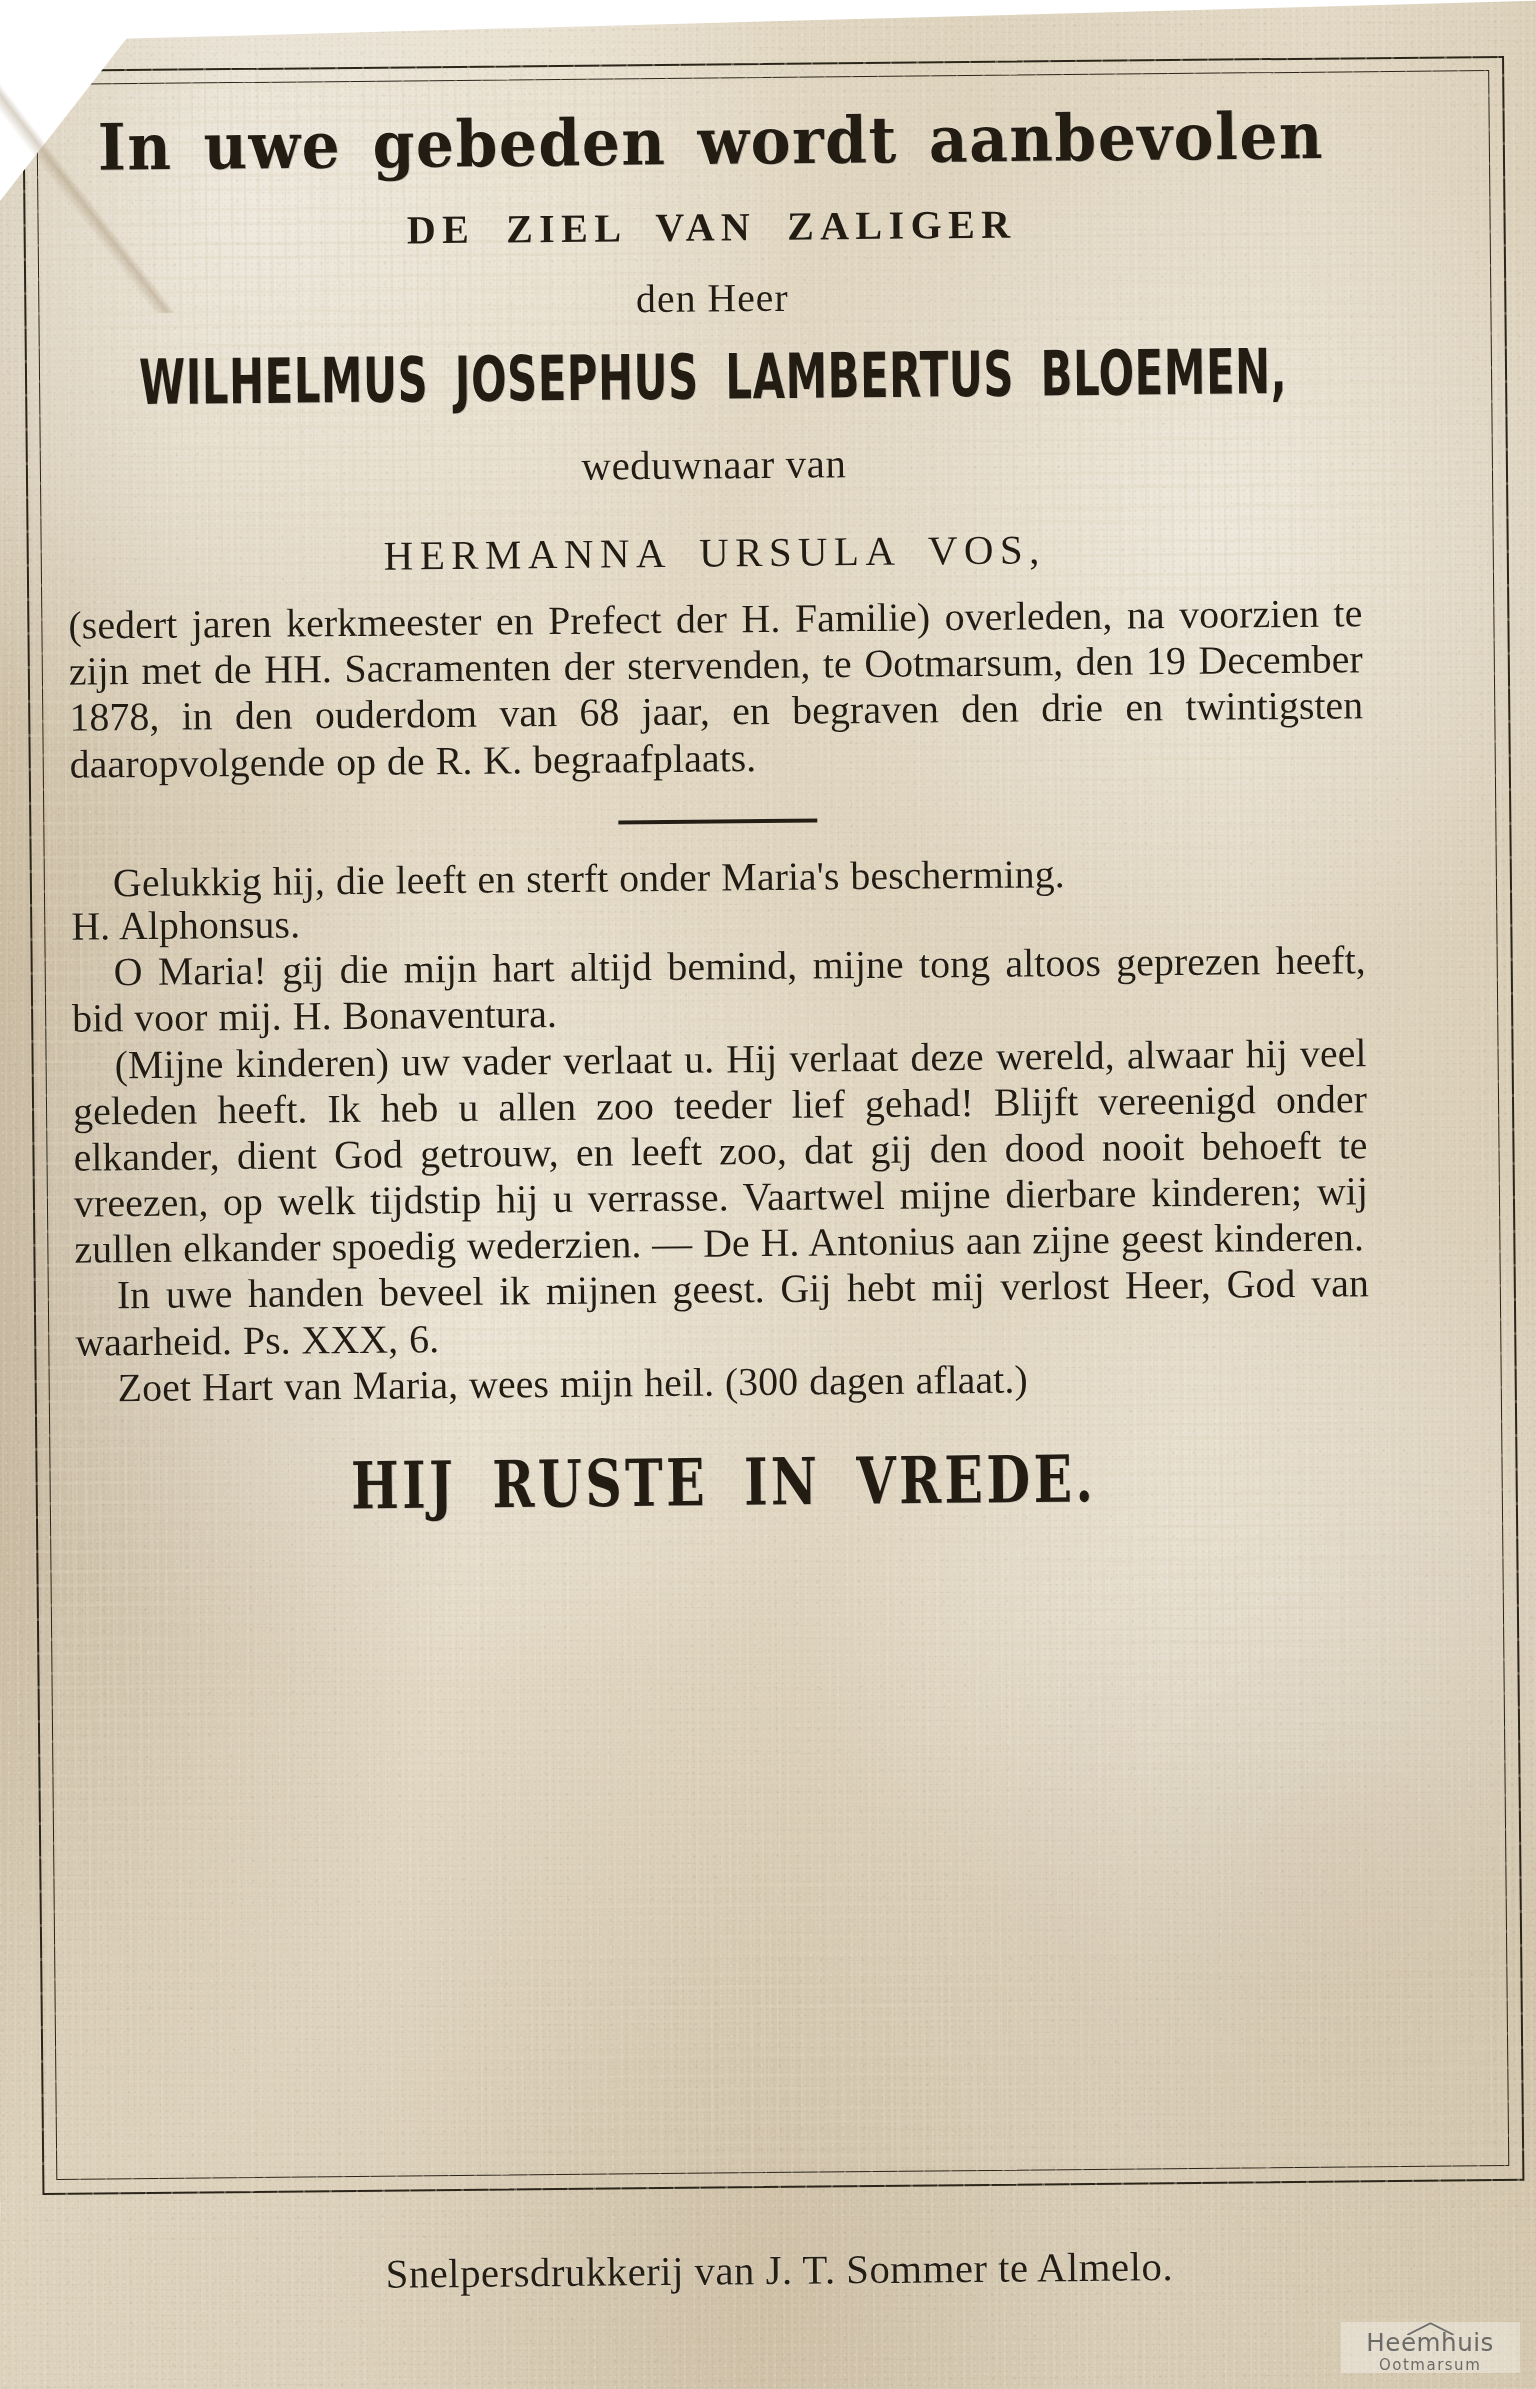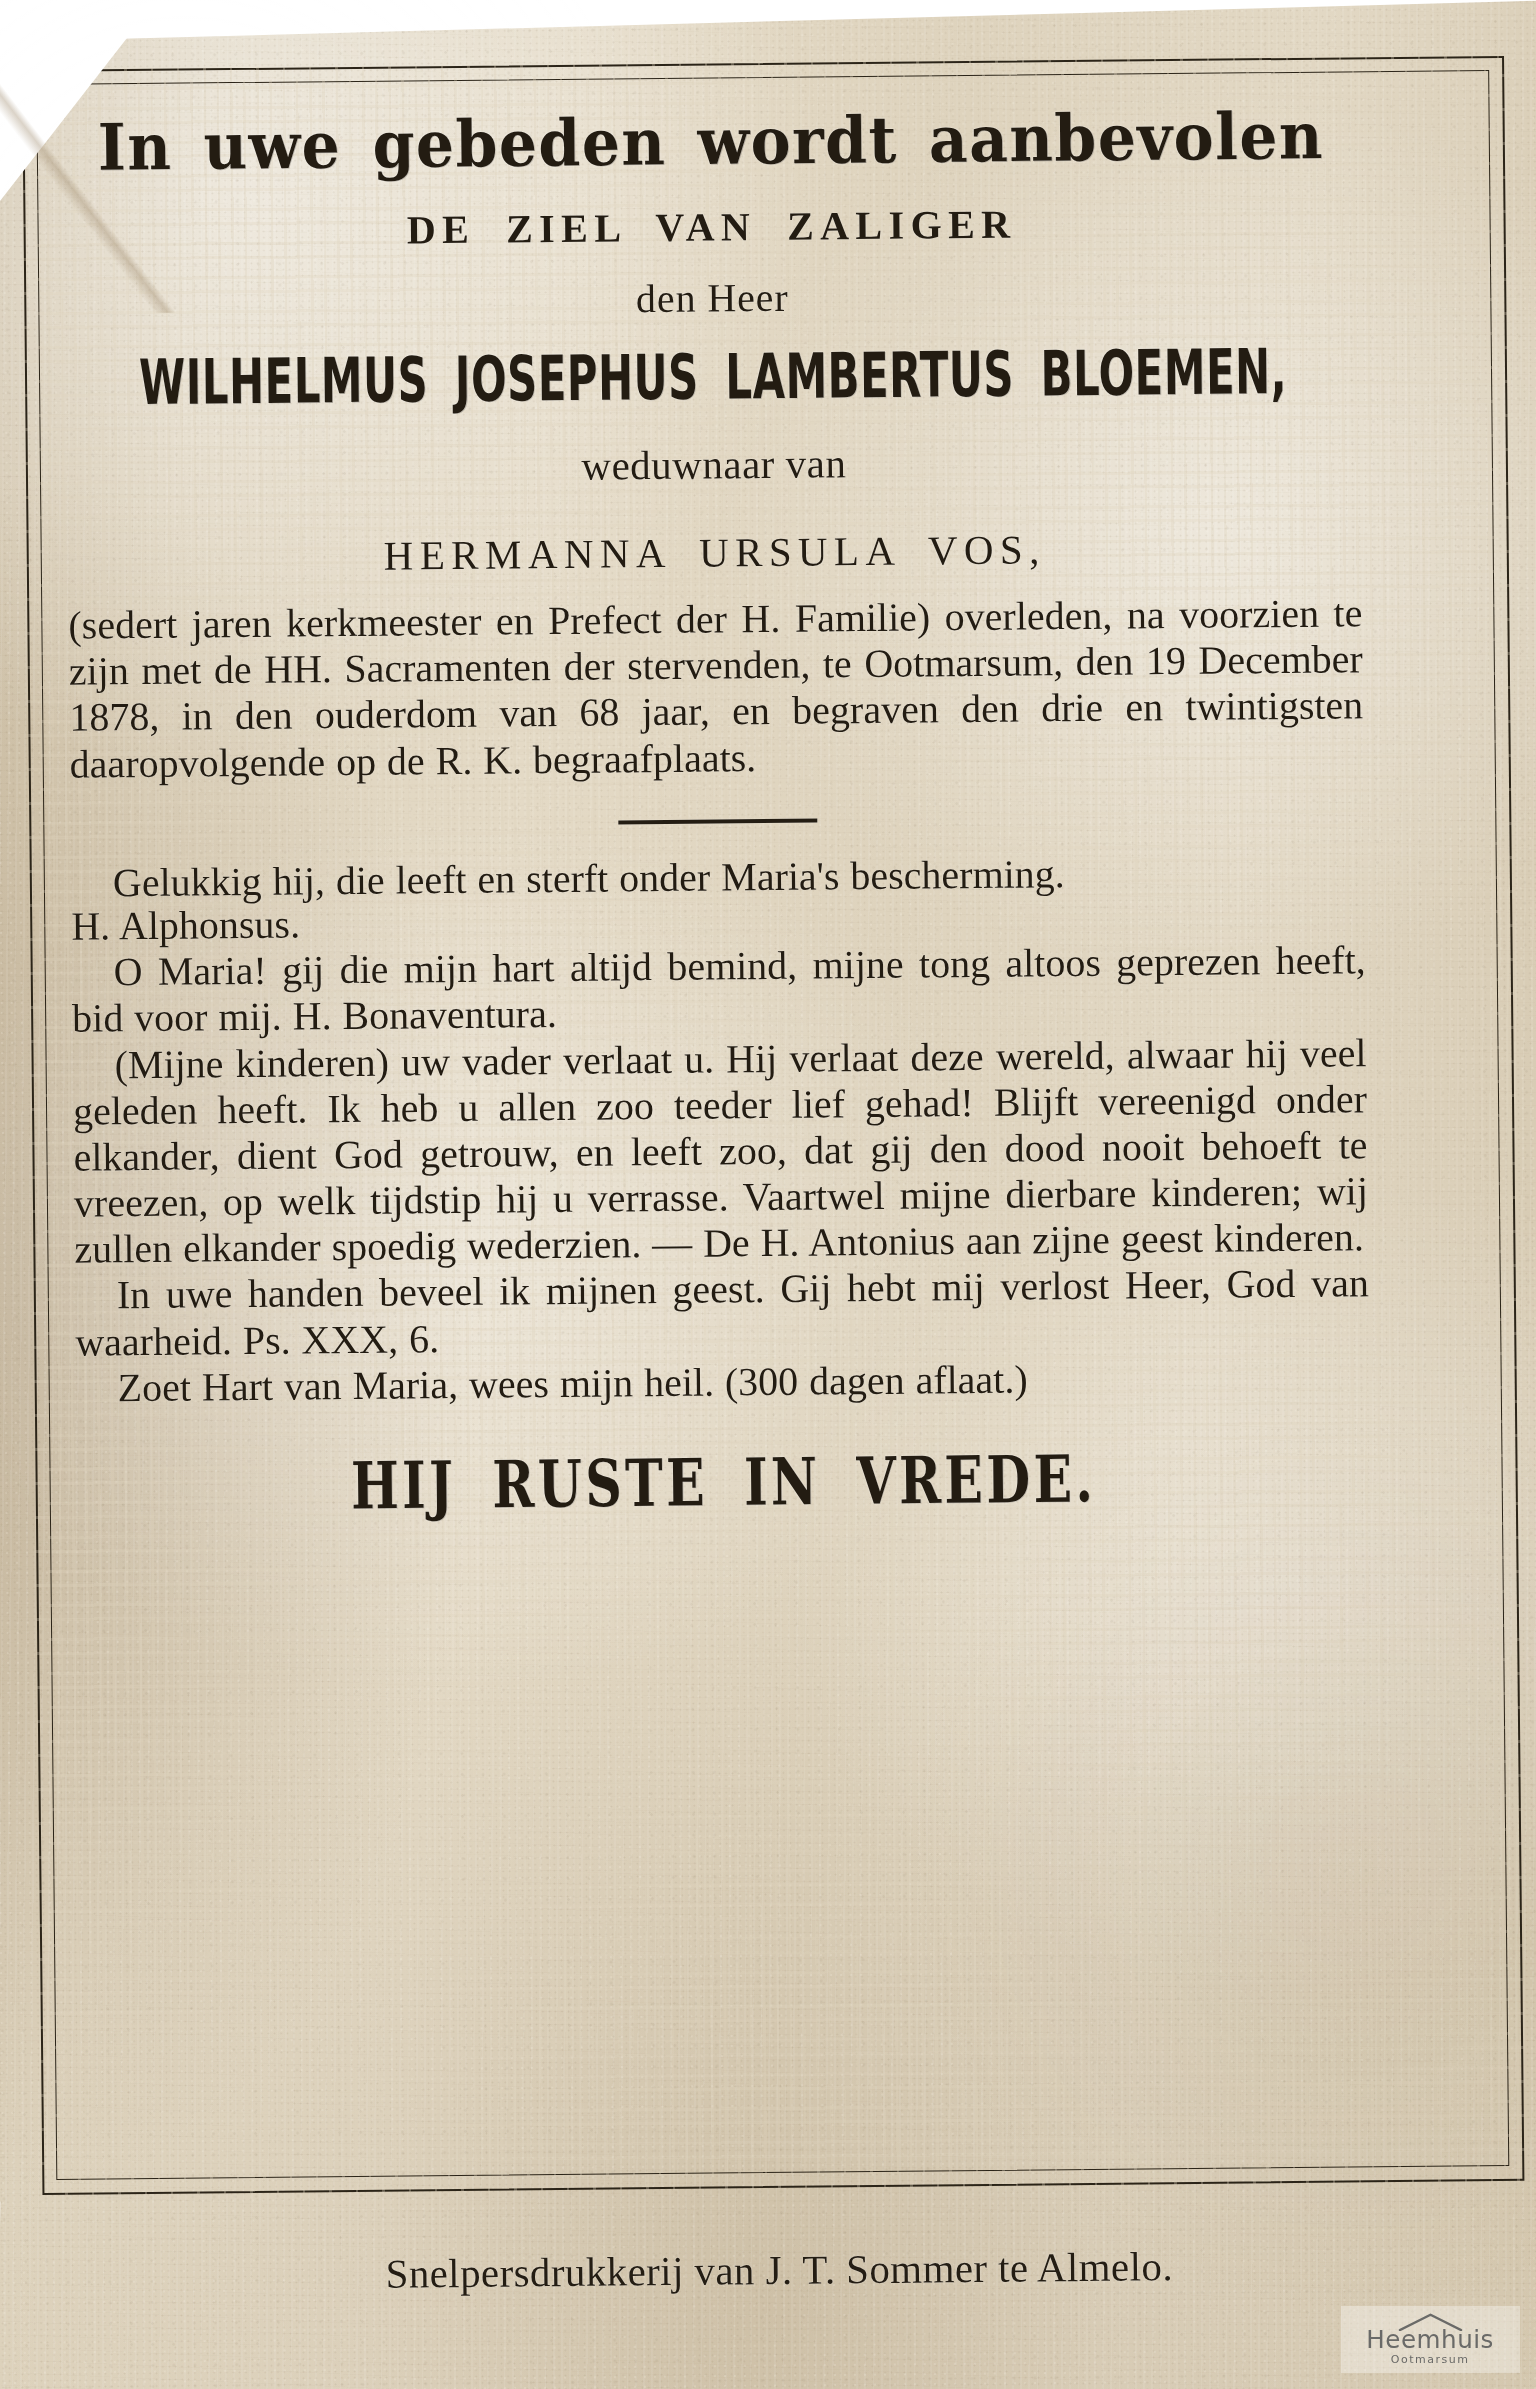--- a/index.html
+++ b/index.html
@@ -185,30 +185,30 @@
     font-size:41px;
     letter-spacing:0.4px;
     color:#241d13;
     z-index:4;
     text-shadow:0 0 1.1px rgba(255,255,255,.8);
   }
 
   
   #watermark{
     position:absolute; right:16.4px; bottom:16.4px;
-    width:179px; height:67px;
+    width:179px; height:51px;
     background:rgba(255,255,255,.34);
     z-index:9;
     display:flex;flex-direction:column;align-items:center;justify-content:center;
     font-family:"DejaVu Sans","Liberation Sans",sans-serif;
     color:#6a6a68;
   }
   #wm-roof{ width:67px;height:18px;margin-bottom:-3.6px; }
   #wm-name{ font-size:24.6px; letter-spacing:0.5px; line-height:1; }
-  #wm-sub{ font-size:11px; letter-spacing:1.5px; margin-top:1.8px; line-height:1; }
+  #wm-sub{ font-size:15px; letter-spacing:1.5px; margin-top:1.8px; line-height:1; }
 
   
   #age-wash{
     position:absolute;inset:0;z-index:10;pointer-events:none;
     background:
       radial-gradient(ellipse 45% 30% at 12% 12%, rgba(255,255,255,.20), rgba(0,0,0,0) 70%),
       radial-gradient(ellipse 40% 26% at 88% 78%, rgba(160,138,104,.16), rgba(0,0,0,0) 72%),
       radial-gradient(ellipse 30% 18% at 60% 40%, rgba(255,255,255,.14), rgba(0,0,0,0) 75%);
     mix-blend-mode:multiply;opacity:.55;
   }

